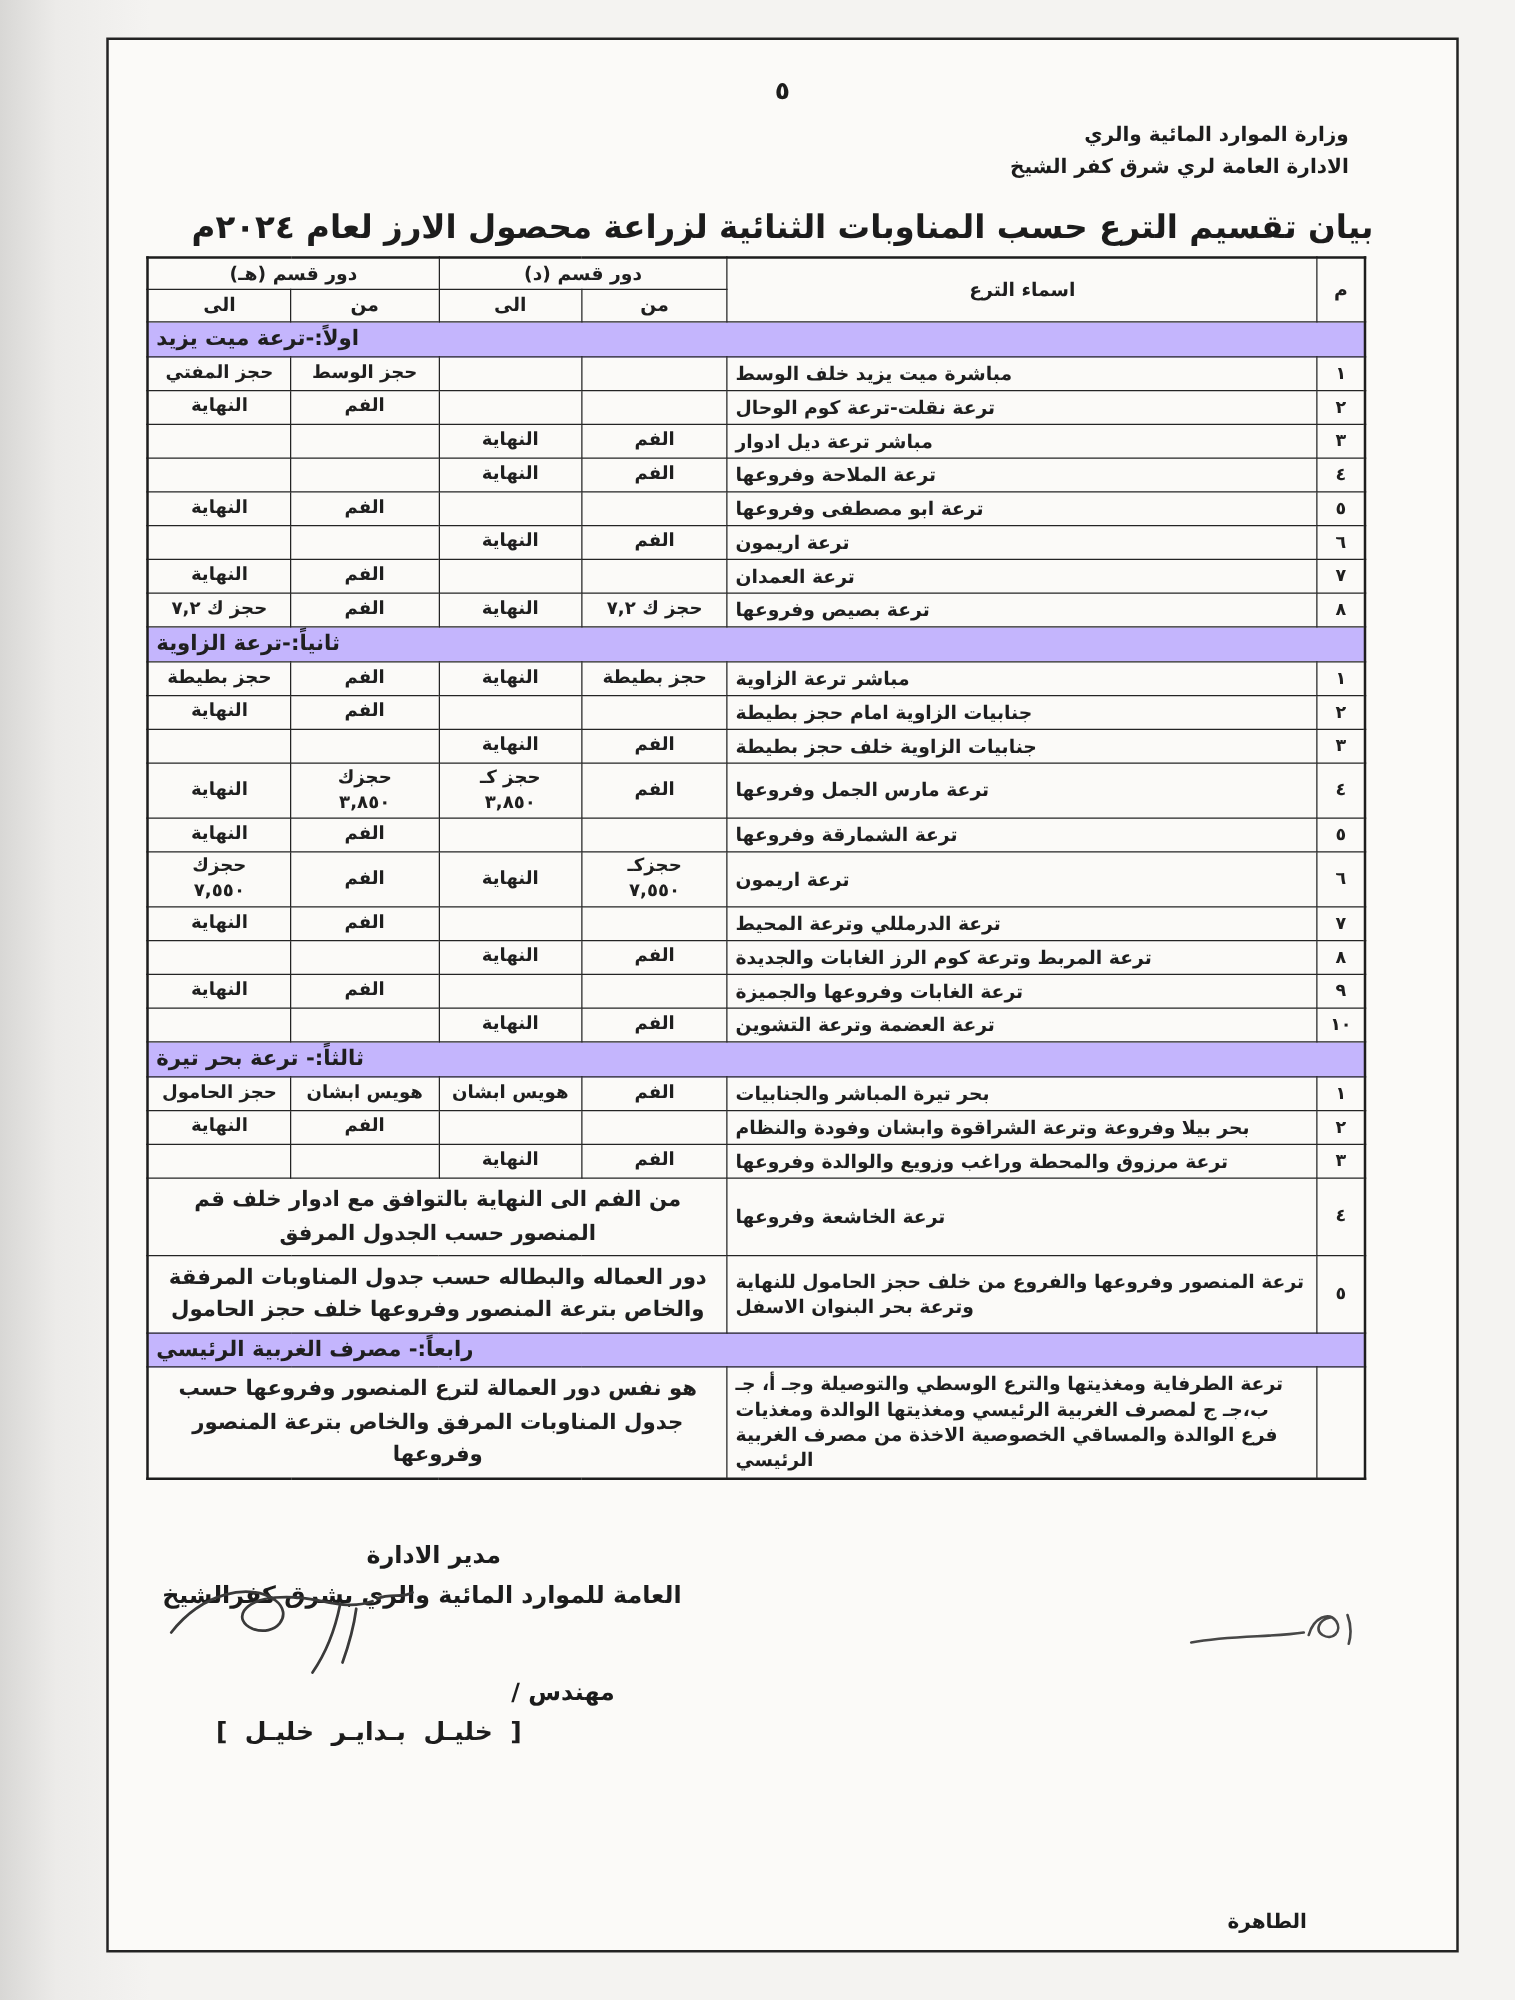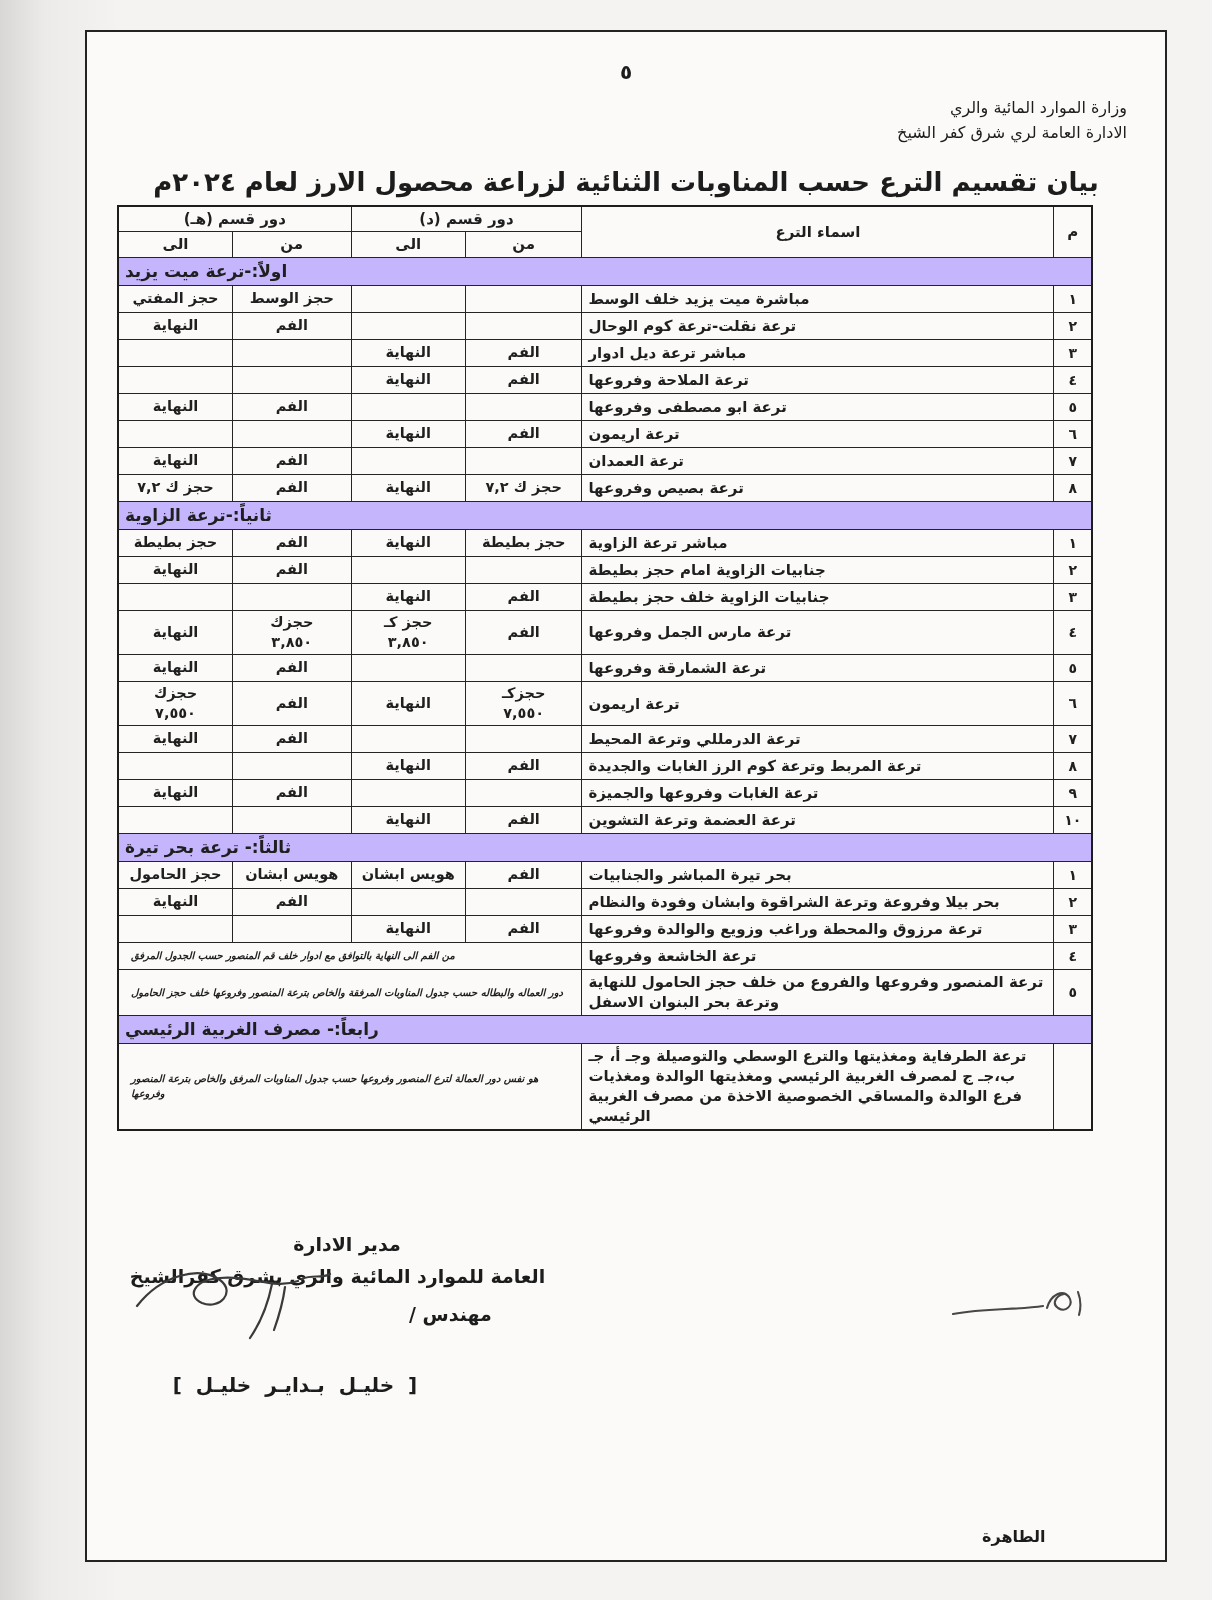--- a/index.html
+++ b/index.html
@@ -15,21 +15,21 @@
     position:absolute; inset:0;
     background:linear-gradient(90deg,#d8d7d5 0px,#ecebe9 45px,#f4f3f1 120px,#f4f3f1 100%);
   }
   .frame {
     position:absolute; left:85px; top:30px;
     width:1082px; height:1532px;
     border:2px solid #232323;
     background:#fbfaf8;
   }
   .page-num { margin-top:28px; text-align:center; font-size:20px; font-weight:700; }
-  .dept { margin-top:12px; padding-right:38px; font-size:16px; font-weight:400; line-height:1.55; text-align:right; }
+  .dept { margin-top:12px; padding-right:86px; font-size:16px; font-weight:700; line-height:1.55; text-align:right; }
   .doc-title { margin-top:21px; text-align:center; font-size:26px; font-weight:700; }
   table.canal-table {
     border-collapse:collapse;
     margin:8px 72px 0 30px;
     width:976px;
     table-layout:fixed;
     direction:rtl;
   }
   .canal-table th, .canal-table td {
     border:1.6px solid #242424;
@@ -39,26 +39,26 @@
     padding:2px 6px;
     vertical-align:middle;
     color:#1f1f1f;
   }
   .canal-table { border:2.4px solid #1d1d1d; }
   .canal-table th { text-align:center; height:26px; font-size:15px; }
   .canal-table td { height:27px; }
   td.c-num { text-align:center; font-size:14px; }
   td.c-name { text-align:left; padding-right:10px; font-size:15px; }
   td.c-val { text-align:center; white-space:pre-line; }
-  td.c-merged { text-align:left; padding:4px 12px; font-size:10px; line-height:1.55;font-style:italic; }
+  td.c-merged { text-align:center; padding:4px 12px; font-size:17px; line-height:1.55; }
   tr.section-row td { text-align:left; font-size:17px; height:26px; padding-right:5px; background:#c4b5fd; }
   .abs { position:absolute; font-weight:700;margin-top:39px; }
   .f-director1 { left:190px; top:1162px; width:140px; text-align:center; font-size:19px; }
   .f-director2 { left:28px; top:1194px; width:445px; text-align:center; font-size:19px; }
-  .f-eng { left:322px; top:1232px; font-size:19px; }
+  .f-eng { left:322px; top:1272px; font-size:19px; }
   .sig-svg { position:absolute; left:35px; top:1216px; }
   .f-name { left:28px; top:1302px; width:360px; text-align:center; font-size:20px; word-spacing:7px; }
   .pen-svg { position:absolute; left:858px; top:1248px; }
   .f-stamp { left:895px; top:1456px; font-size:16px; }
 </style>
 </head>
 <body>
 
 <div class="scan">
   <div class="frame" dir="rtl">

